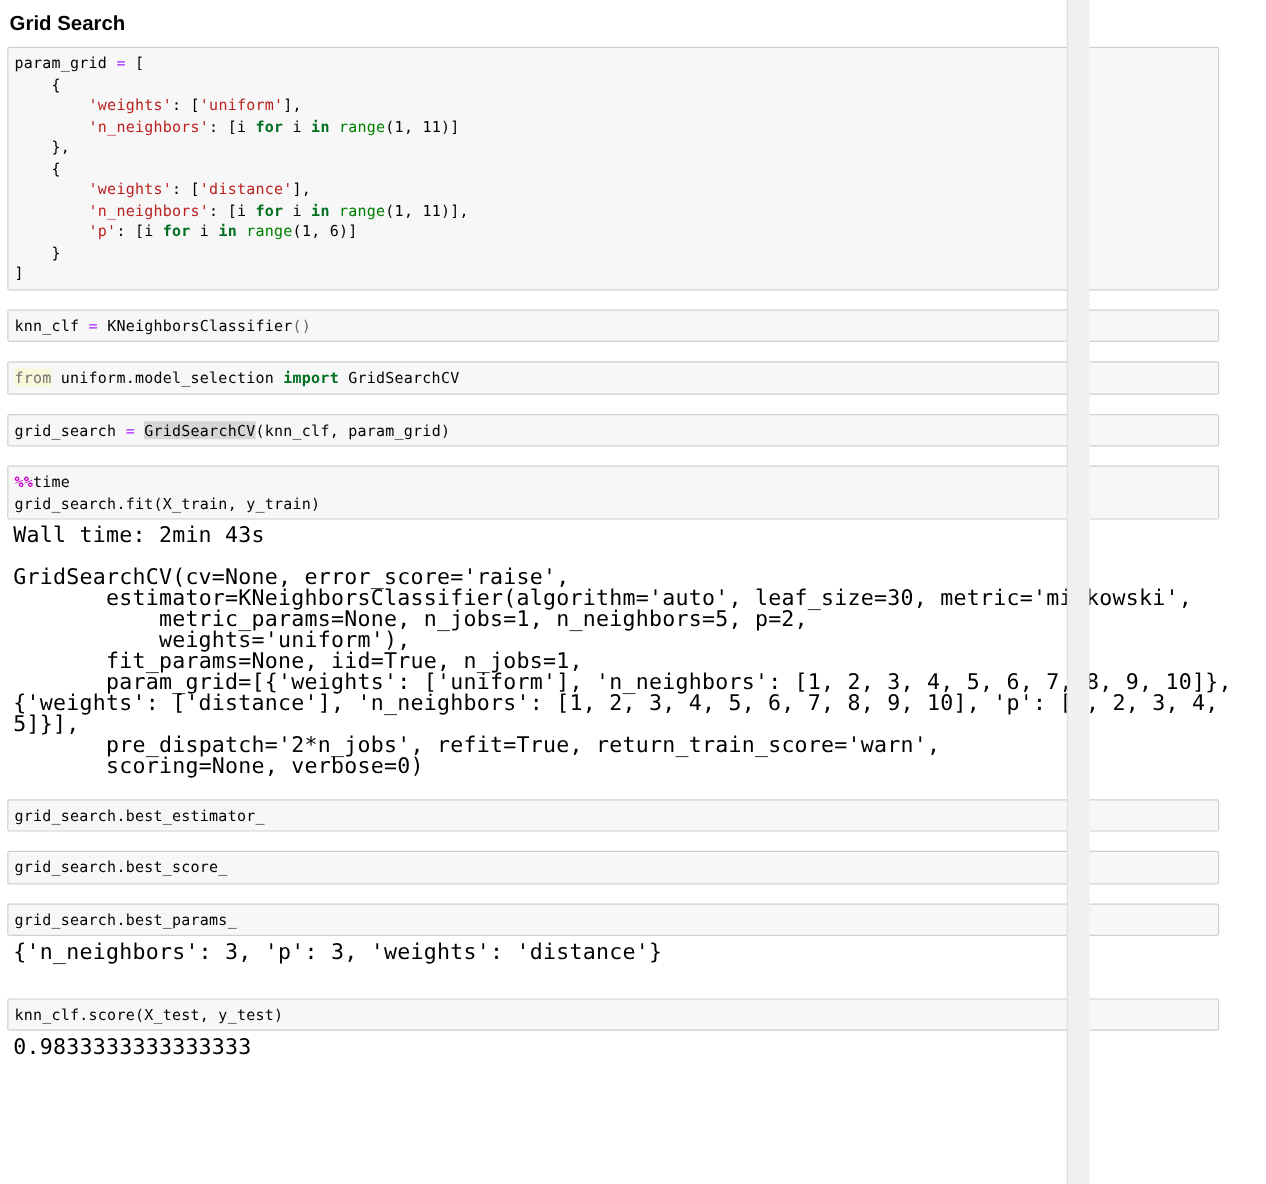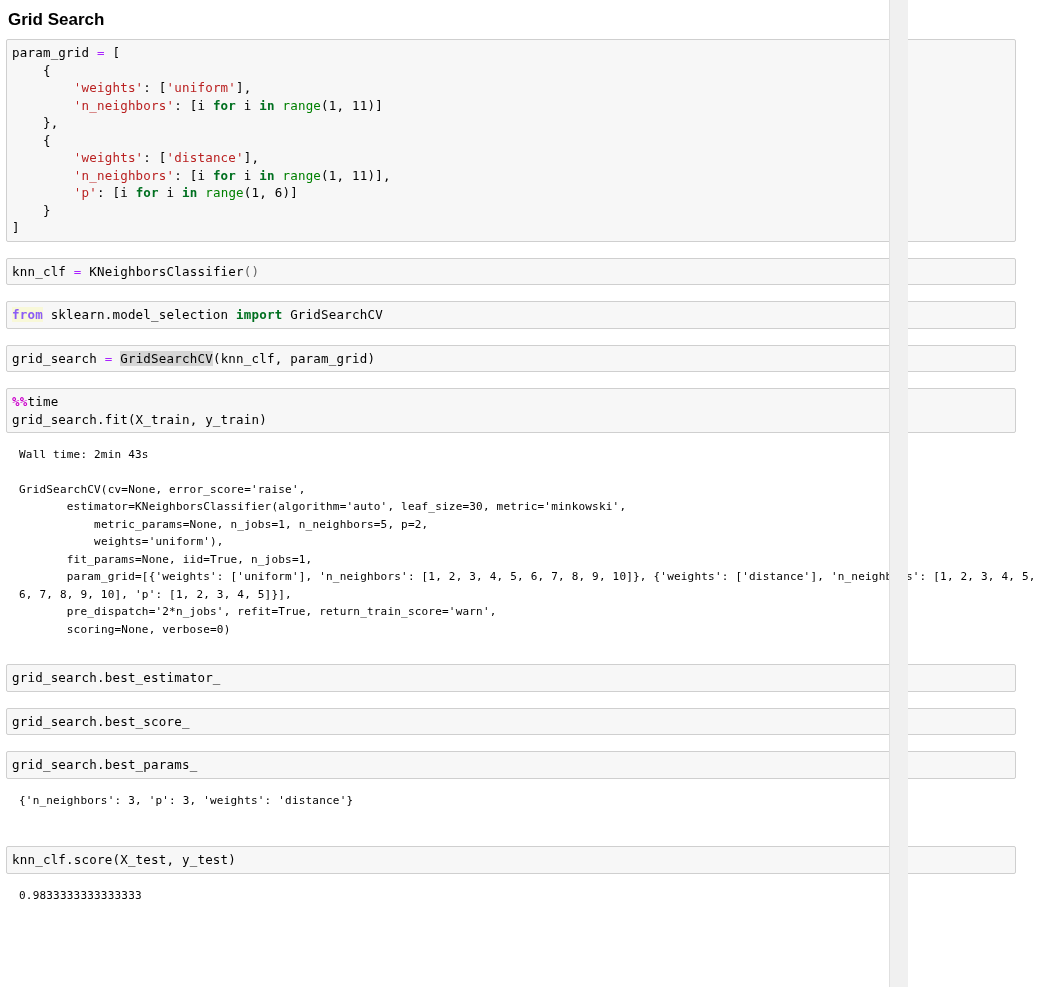--- a/index.html
+++ b/index.html
@@ -87,33 +87,33 @@
   }
   
   .output {
     margin: 3px 6px 0 6px;
     padding: 2px 0 2px 5px;
     background: #ffffff;
     width: 1040px;
     box-sizing: border-box;
   }
   pre.out {
-    margin: 8px;
+    margin: 0;
     font-family: "DejaVu Sans Mono", "Liberation Mono", monospace;
-    font-size: 11px;
+    font-size: 18px;
     line-height: 17.5px;
     color: #000000;
     white-space: pre-wrap;
     word-break: break-word;
     letter-spacing: 0.2px;
   }
 
   
   .k  { color: #007020; font-weight: bold; }            
-  .kn { color: #8b5cf6; font-weight: bold; background: #f8f8d8; } 
+  .kn { color: #737373; font-weight: normal; background: #f8f8d8; } 
   .s  { color: #ba2121; }                               
   .o  { color: #aa22ff; }                               
   .nb { color: #008000; }                               
   .p  { color: #000000; }                               
   .mi { color: #000000; }                               
   .cm { color: #cc00cc; font-weight: bold; }            
   .hl { background: #d6d6d6; }                          
   .pr { color: #666666; }
   .spacer-md { height: 11px; }
 </style>
@@ -147,21 +147,21 @@
     <div class="cell-wrap">
       <div class="code-cell">
 <pre class="code"><span class="p">knn_clf </span><span class="o">=</span><span class="p"> KNeighborsClassifier</span><span class="pr">()</span></pre>
       </div>
     </div>
 
     <div class="spacer-md"></div>
 
     <div class="cell-wrap">
       <div class="code-cell">
-<pre class="code"><span class="kn">from</span><span class="p"> sklearn.model_selection </span><span class="k">import</span><span class="p"> GridSearchCV</span></pre>
+<pre class="code"><span class="kn">from</span><span class="p"> uniform.model_selection </span><span class="k">import</span><span class="p"> GridSearchCV</span></pre>
       </div>
     </div>
 
     <div class="spacer-md"></div>
 
     <div class="cell-wrap">
       <div class="code-cell">
 <pre class="code"><span class="p">grid_search </span><span class="o">=</span><span class="p"> </span><span class="hl">GridSearchCV</span><span class="p">(knn_clf, param_grid)</span></pre>
       </div>
     </div>

